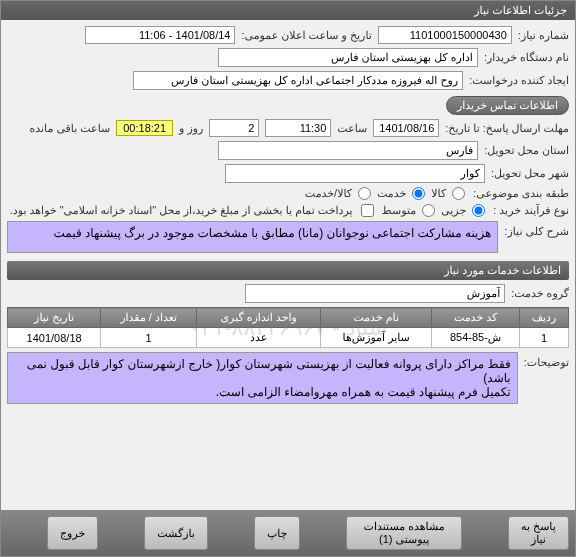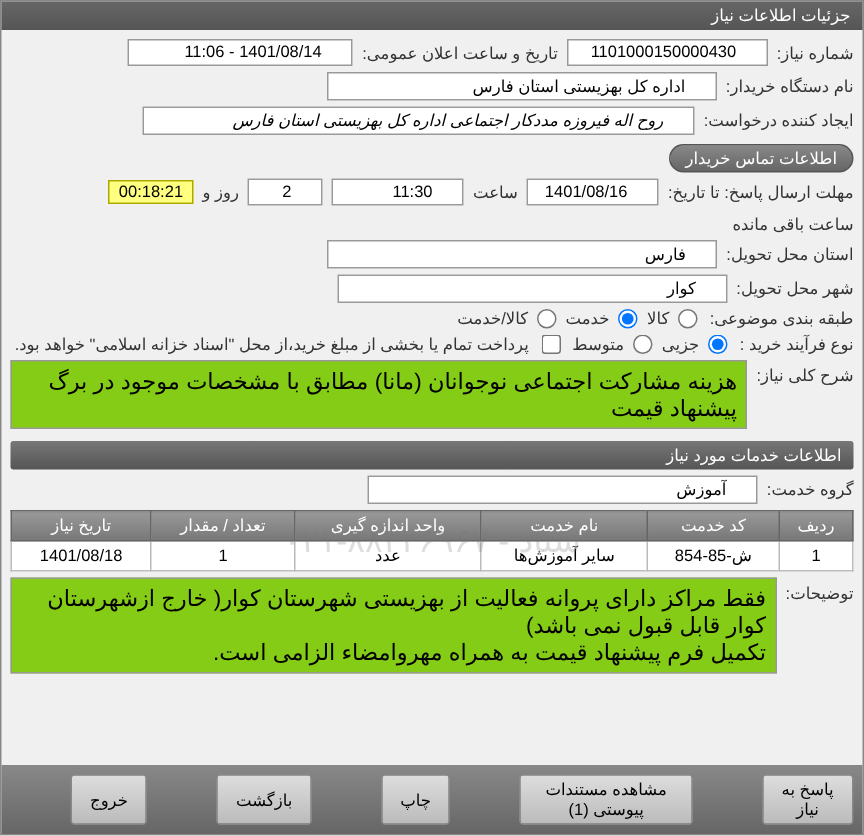--- a/index.html
+++ b/index.html
@@ -41,30 +41,30 @@
     flex-wrap: wrap;
   }
   .label {
     color: #333;
     white-space: nowrap;
     font-size: 11px;
   }
   .field {
     background: #fff;
     border: 1px solid #999;
-    padding: 2px 20px;
+    padding: 2px 4px;
     font-size: 11px;
     min-height: 18px;
     display: inline-flex;
     align-items: center;
   }
   .field.w1 { width: 134px; }
   .field.w2 { width: 260px; }
-  .field.w3 { width: 368px; font-style: italic; }
-  .field.w4 { width: 88px; }
+  .field.w3 { width: 330px; }
+  .field.w4 { width: 66px; }
   .field.w5 { width: 50px; }
   .field.w6 { width: 150px; }
   .btn-pill {
     background: linear-gradient(#888, #666);
     color: #fff;
     border: 1px solid #555;
     border-radius: 10px;
     padding: 2px 10px;
     font-size: 11px;
     cursor: pointer;
@@ -86,24 +86,24 @@
   }
   .section-bar {
     background: linear-gradient(#777, #555);
     color: #fff;
     padding: 3px 8px;
     font-size: 11px;
     margin-top: 4px;
     border-radius: 2px;
   }
   .textbox {
-    background: #84cc16;
+    background: #c4b5fd;
     border: 1px solid #999;
     padding: 4px 6px;
-    font-size: 15px;
+    font-size: 12px;
     width: 100%;
     min-height: 32px;
   }
   table {
     width: 100%;
     border-collapse: collapse;
     font-size: 11px;
   }
   th {
     background: linear-gradient(#999, #777);

